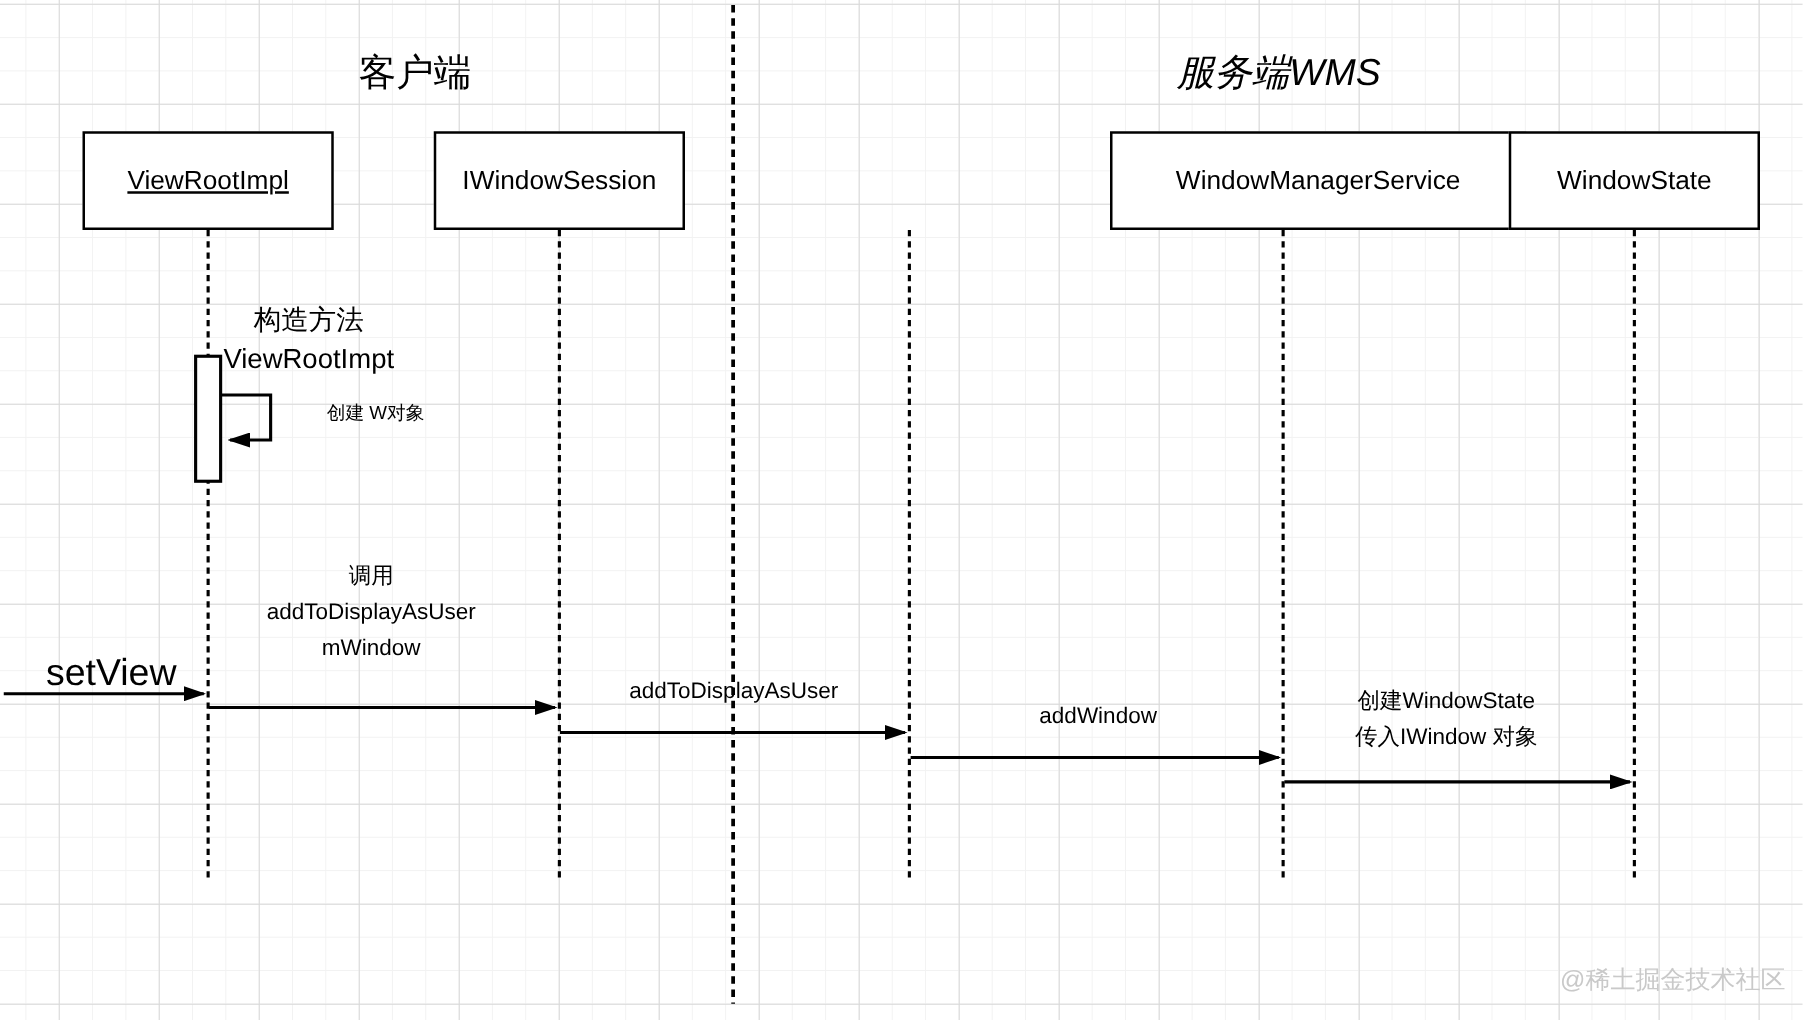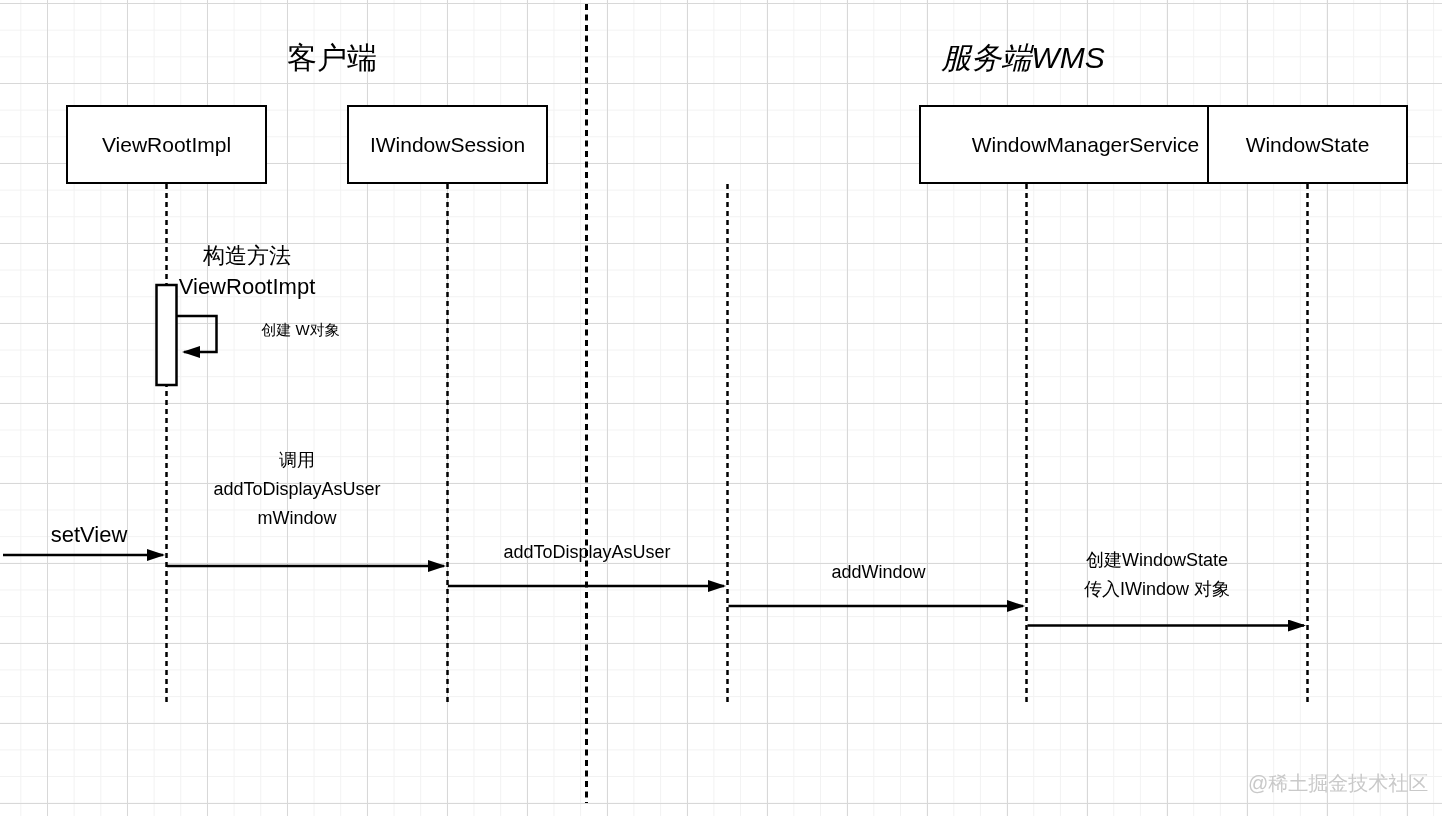--- a/index.html
+++ b/index.html
@@ -79,41 +79,41 @@
     <line x1="448" y1="586" x2="724" y2="586" stroke="#000" stroke-width="2.5" marker-end="url(#arrow)"></line>
     <line x1="728.5" y1="606" x2="1023" y2="606" stroke="#000" stroke-width="2.5" marker-end="url(#arrow)"></line>
     <line x1="1027.5" y1="625.5" x2="1304" y2="625.5" stroke="#000" stroke-width="2.5" marker-end="url(#arrow)"></line>
   </svg>
 
   <div class="layer">
 
     <div class="group-label" style="left:262px;top:38px;width:140px;">客户端</div>
     <div class="group-label" style="left:923px;top:38px;width:200px;font-style:italic;">服务端WMS</div>
 
-    <div class="actor-box" style="left:66px;width:201px;">
+    <div class="actor-box" style="left:66px;width:201px;text-decoration:underline;">
       <span>ViewRootImpl</span>
     </div>
     <div class="actor-box" style="left:347px;width:201px;">
       <span>IWindowSession</span>
     </div>
-    <div class="actor-box" style="left:919px;width:333px;">
+    <div class="actor-box" style="left:888px;width:333px;">
       <span>WindowManagerService</span>
     </div>
     <div class="actor-box" style="left:1207px;width:201px;">
       <span>WindowState</span>
     </div>
 
     <div class="msg-label" style="left:147px;top:240px;width:200px;font-size:22px;line-height:31px;">
       <span class="ln">构造方法</span>
       <span class="ln">ViewRootImpt</span>
     </div>
 
     <div class="msg-label" style="left:233px;top:321px;width:135px;font-size:15px;">创建 W对象</div>
 
-    <div class="msg-label" style="left:24px;top:522px;width:130px;font-size:22px;">setView</div>
+    <div class="msg-label" style="left:24px;top:522px;width:130px;font-size:30px;">setView</div>
 
     <div class="msg-label" style="left:172px;top:446px;width:250px;line-height:29px;">
       <span class="ln">调用</span>
       <span class="ln">addToDisplayAsUser</span>
       <span class="ln">mWindow</span>
     </div>
 
     <div class="msg-label" style="left:461px;top:542px;width:252px;">addToDisplayAsUser</div>
 
     <div class="msg-label" style="left:803px;top:562px;width:151px;">addWindow</div>

